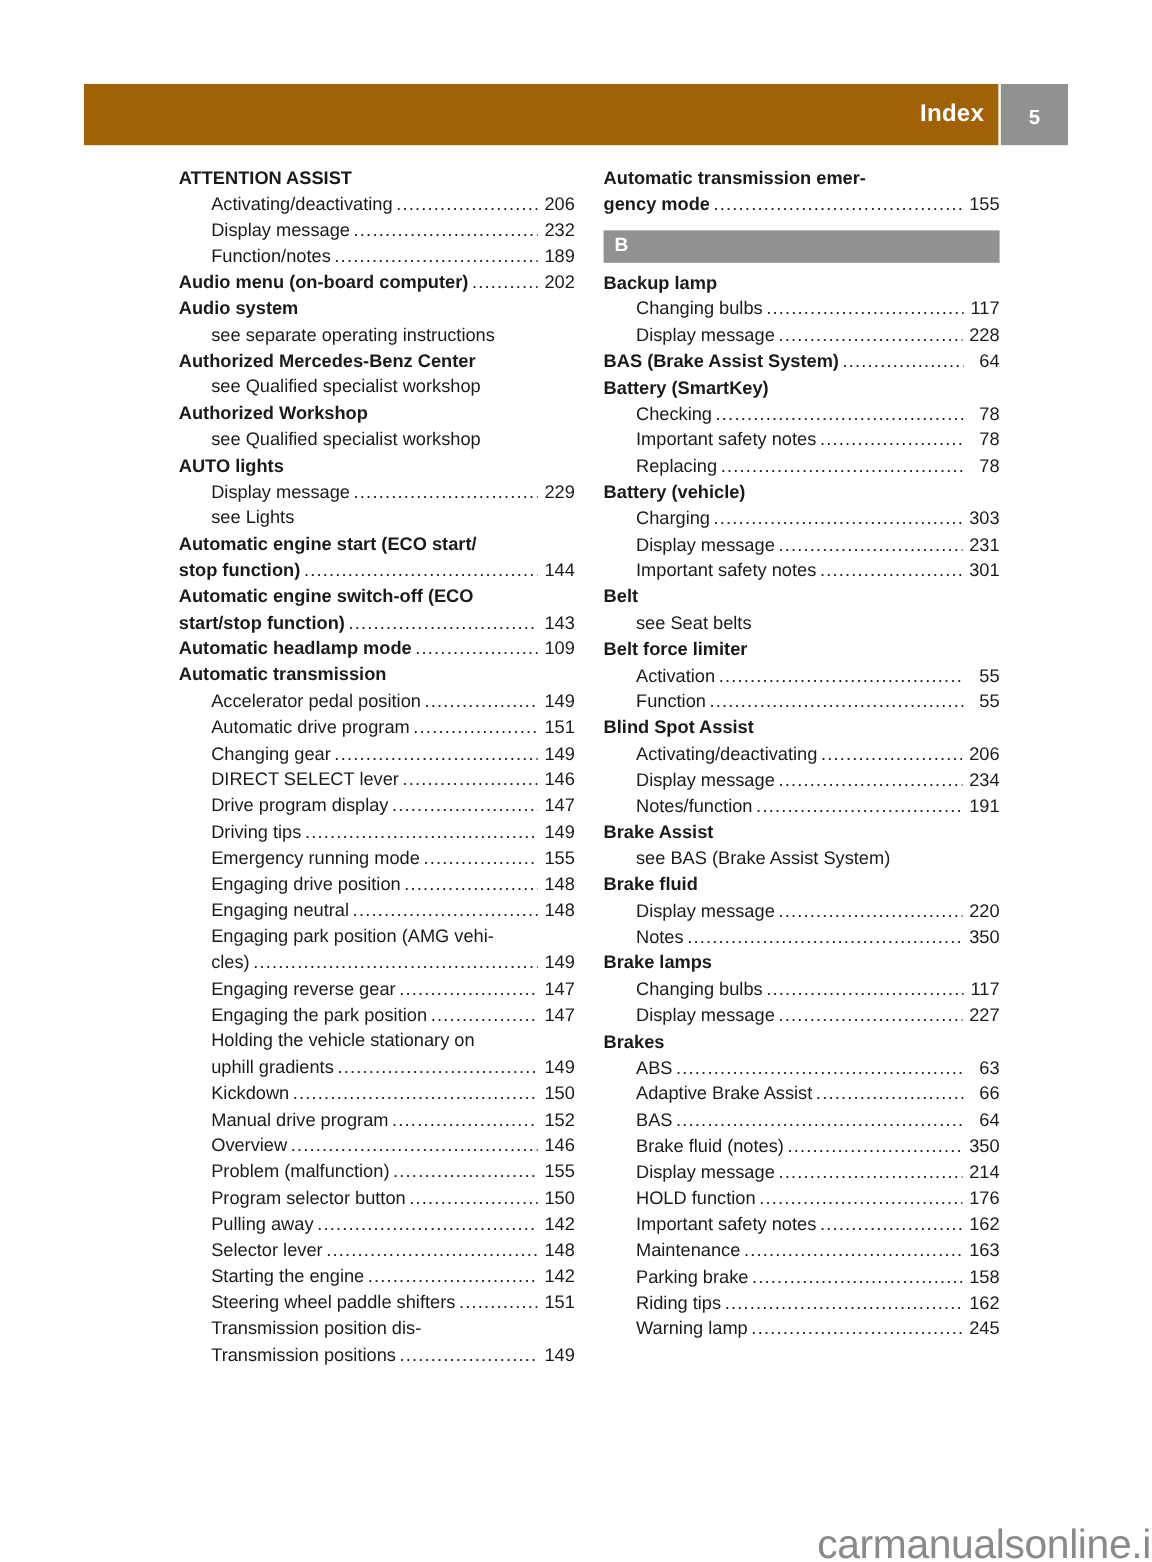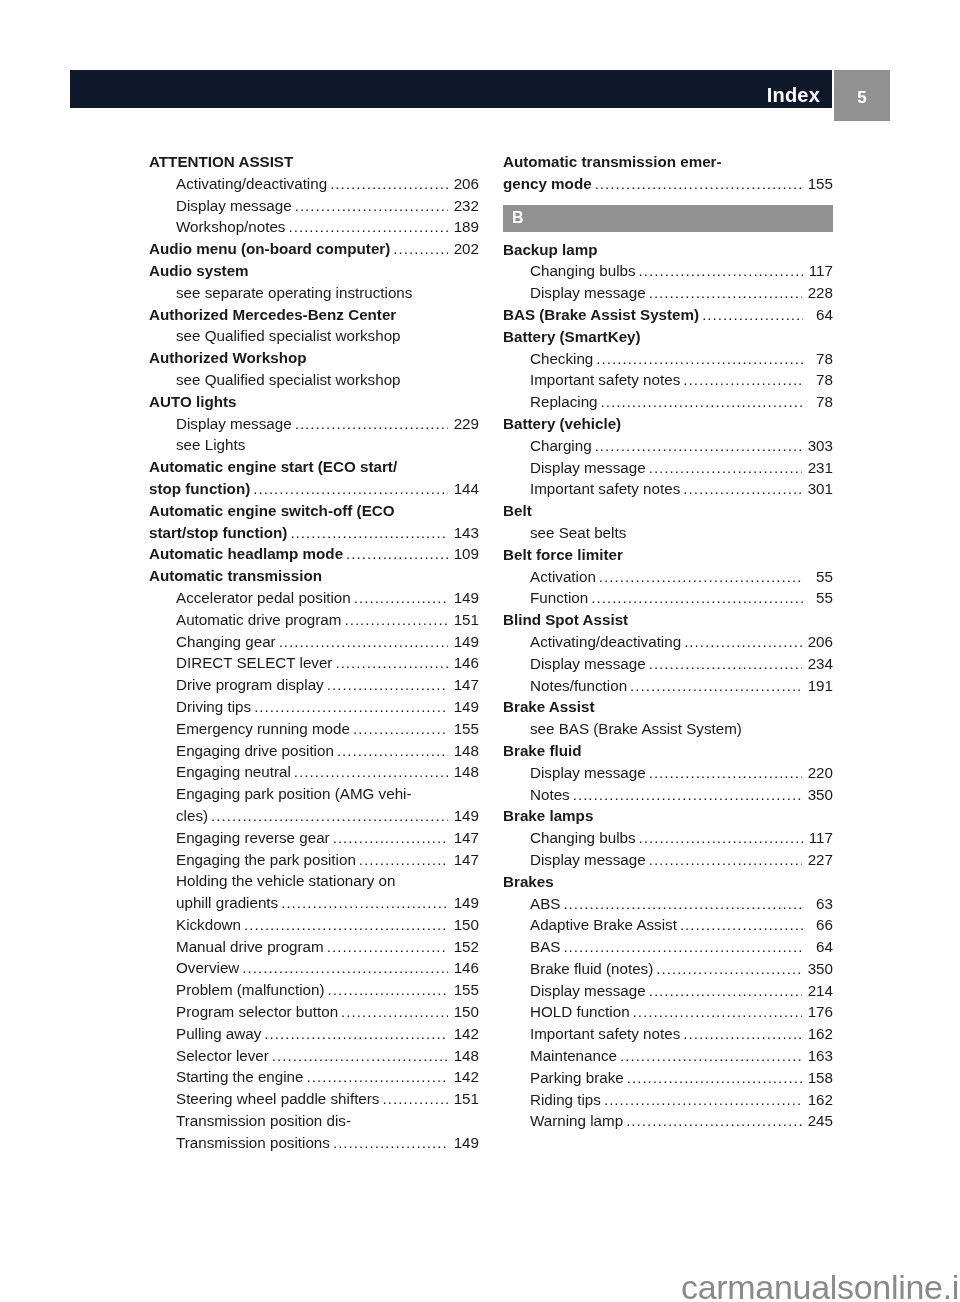--- a/index.html
+++ b/index.html
@@ -1,33 +1,33 @@
 <!DOCTYPE html>
 <html><head>
 <meta charset="utf-8">
 <style>
   html, body { margin: 0; padding: 0; }
   body {
     width: 960px; height: 1302px; background: #ffffff; position: relative; overflow: hidden;
     font-family: "Liberation Sans", "DejaVu Sans", sans-serif; color: #1a1a1a;
   }
   .header-bar {
-    position: absolute; left: 70px; top: 70px; width: 762px; height: 38px; background: #0f172a;
+    position: absolute; left: 70px; top: 70px; width: 762px; height: 51px; background: #a16207;
   }
   .header-title {
     position: absolute; right: 12px; top: 14px; color: #ffffff; font-weight: bold; font-size: 20px;
     font-family: "Liberation Sans Narrow", "Liberation Sans", sans-serif; letter-spacing: 0.2px;
   }
   .header-page {
     position: absolute; left: 834px; top: 70px; width: 56px; height: 51px; background: #919191;
   }
   .header-page span {
     position: absolute; left: 0; right: 0; top: 18px; text-align: center; color: #fff; font-weight: bold; font-size: 17px;
   }
-  .col { position: absolute; top: 151px; }
+  .col { position: absolute; top: 138px; }
   .col-left { left: 149px; width: 330px; }
   .col-right { left: 503px; width: 330px; }
   .row {
     position: relative; height: 21.8px; line-height: 21.8px; font-size: 15.2px; white-space: nowrap;
     display: flex; align-items: baseline;
   }
   .row.main { font-weight: bold; }
   .row.sub { padding-left: 27px; }
   .row .label { flex: 0 0 auto; }
   .row .dots {
@@ -64,21 +64,21 @@
       <span class="label">Activating/deactivating</span>
       <span class="dots"></span>
       <span class="page">206</span>
     </div>
     <div class="row sub">
       <span class="label">Display message</span>
       <span class="dots"></span>
       <span class="page">232</span>
     </div>
     <div class="row sub">
-      <span class="label">Workshop/notes</span>
+      <span class="label">Function/notes</span>
       <span class="dots"></span>
       <span class="page">189</span>
     </div>
     <div class="row main">
       <span class="label">Audio menu (on-board computer)</span>
       <span class="dots"></span>
       <span class="page">202</span>
     </div>
     <div class="row main">
       <span class="label">Audio system</span>

